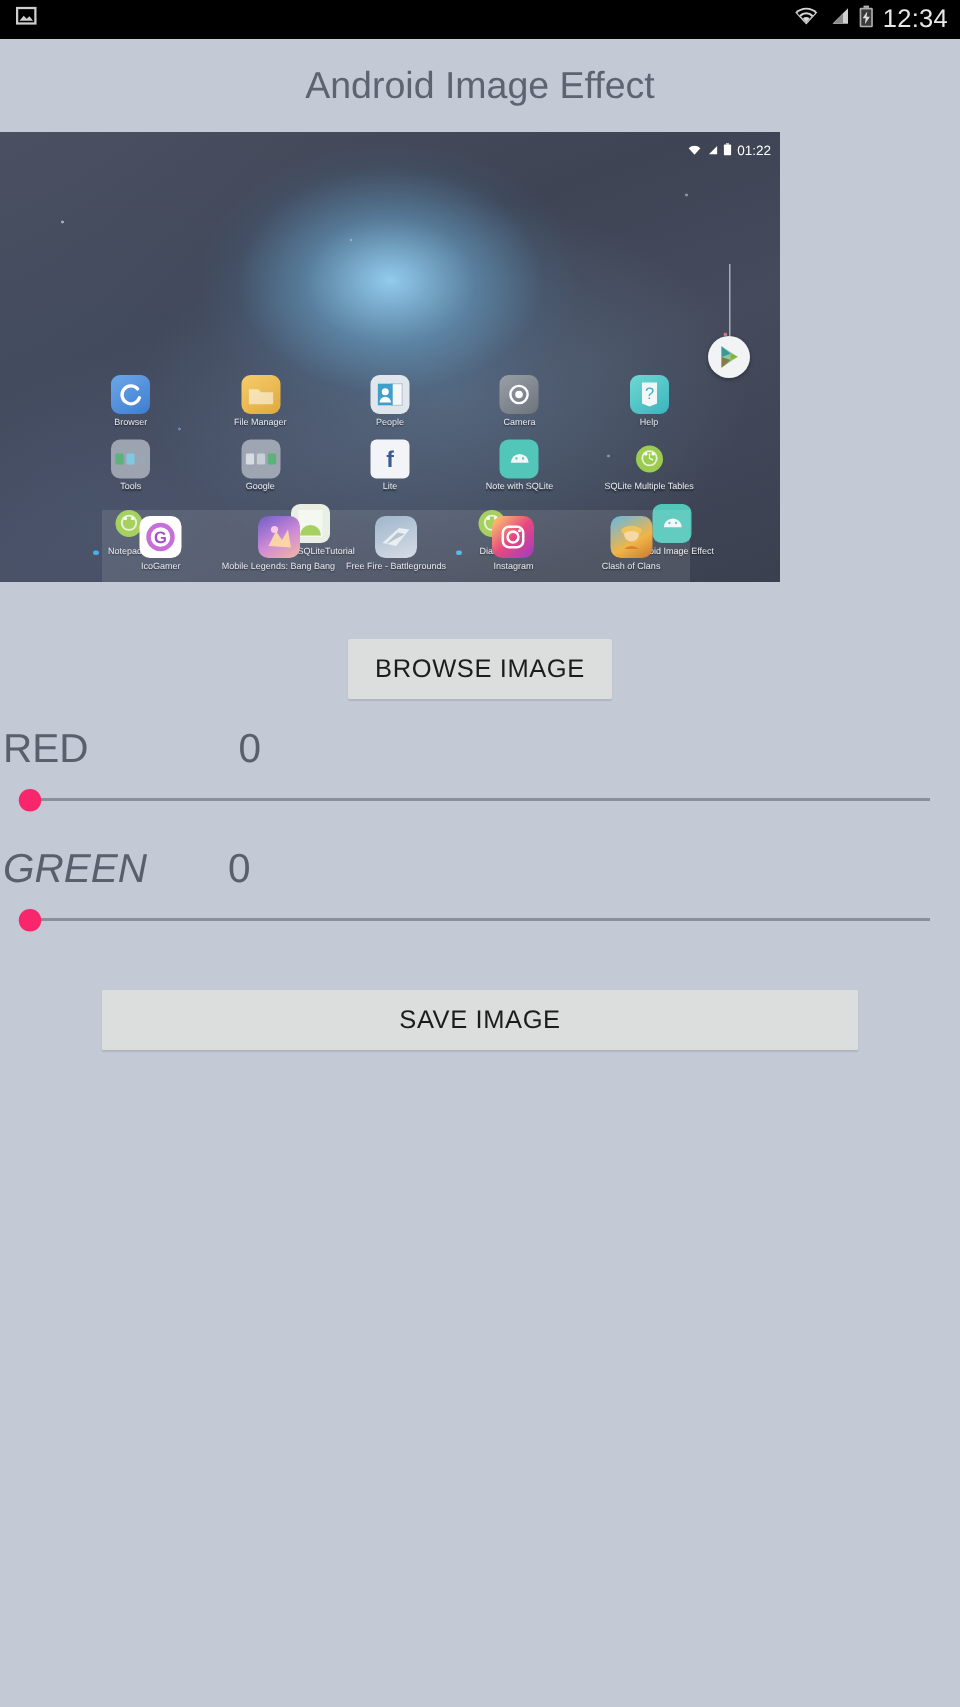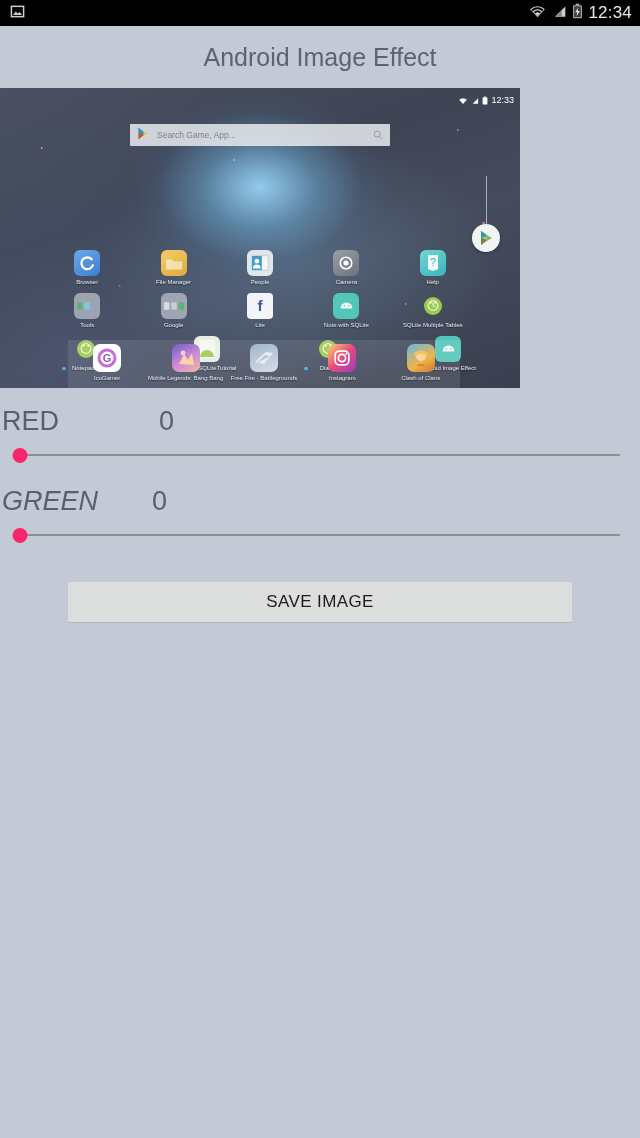--- a/index.html
+++ b/index.html
@@ -333,41 +333,23 @@
       <svg width="8" height="8" viewBox="0 0 16 16">
           <path d="M14.2 13.6 L14.2 2.6 L3.2 13.6 Z" fill="#ffffff"></path>
         </svg>
     </span>
     <span class="ic">
       <svg width="6" height="9" viewBox="0 0 12 17">
         <rect x="4" y="0.6" width="4" height="1.6" fill="#ffffff"></rect>
         <rect x="1.2" y="2.2" width="9.6" height="14.2" rx="1" fill="#ffffff"></rect>
       </svg>
     </span>
-    <span class="mini-clock">12:33</span>
-  </div>
-
-  <div class="searchbar">
-    <span class="ic">
-      <svg width="12" height="13" viewBox="0 0 14 16">
-        <path d="M1.5 0.8 L10 7.9 L1.5 15.1 Z" fill="#34a853"></path>
-        <path d="M1.5 0.8 L10 7.9 L1.5 15.1 Z" fill="none"></path>
-        <path d="M1.5 0.8 L7.6 5.9 L1.5 8.0 Z" fill="#4285f4"></path>
-        <path d="M1.5 8.0 L7.6 10.0 L1.5 15.1 Z" fill="#ea4335"></path>
-        <path d="M7.6 5.9 L12.4 7.9 L7.6 10.0 Z" fill="#fbbc05"></path>
-      </svg>
-    </span>
-    <span class="ph">Search Game, App...</span>
-    <span class="ic">
-      <svg width="10" height="10" viewBox="0 0 12 12">
-        <circle cx="5" cy="5" r="3.6" fill="none" stroke="#8b8f99" stroke-width="1"></circle>
-        <line x1="7.6" y1="7.6" x2="11" y2="11" stroke="#8b8f99" stroke-width="1"></line>
-      </svg>
-    </span>
-  </div>
+    <span class="mini-clock">01:22</span>
+  </div>
+
 
   <div class="play-float">
     <svg width="15" height="16" viewBox="0 0 14 16">
       <path d="M1.5 0.8 L7.6 5.9 L1.5 8.0 Z" fill="#4285f4"></path>
       <path d="M1.5 8.0 L7.6 10.0 L1.5 15.1 Z" fill="#ea4335"></path>
       <path d="M7.6 5.9 L12.4 7.9 L7.6 10.0 Z" fill="#fbbc05"></path>
       <path d="M1.5 0.8 L12.4 7.9 L1.5 15.1 Z" fill="#34a853" opacity="0.55"></path>
     </svg>
   </div>
 
@@ -573,20 +555,23 @@
           <path d="M6 19 q5 -4 10 0 Z" fill="#d9822b"></path>
         </svg>
       </div>
       <div class="app-label">Clash of Clans</div>
     </div>
   </div>
 </div>
 
 <div class="controls">
 
+  <div class="browse-wrap">
+    <button class="btn">BROWSE IMAGE</button>
+  </div>
 
   <div class="slider-group">
 
     <div class="slider-block">
       <div class="slider-head">
         <span class="slider-name" style="margin-left:2px;">RED</span>
         <span class="slider-value" style="margin-left:100px;">0</span>
       </div>
       <div class="track-wrap" style="top:35px;">
         <div class="track" style="background: rgb(139, 143, 153);"></div>

